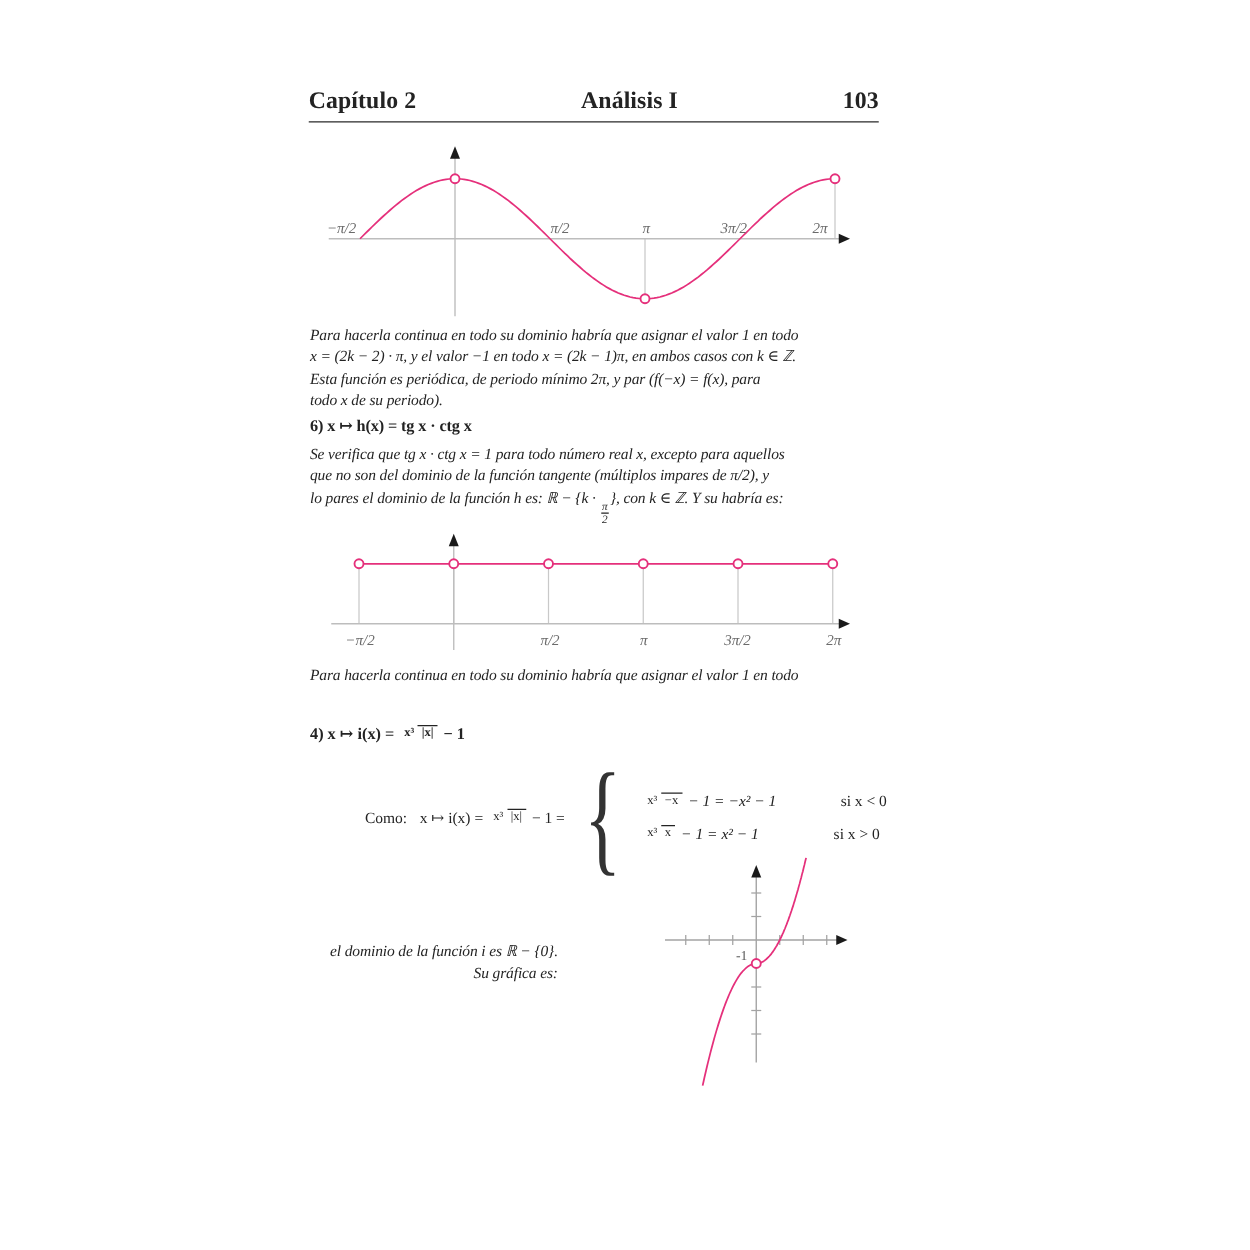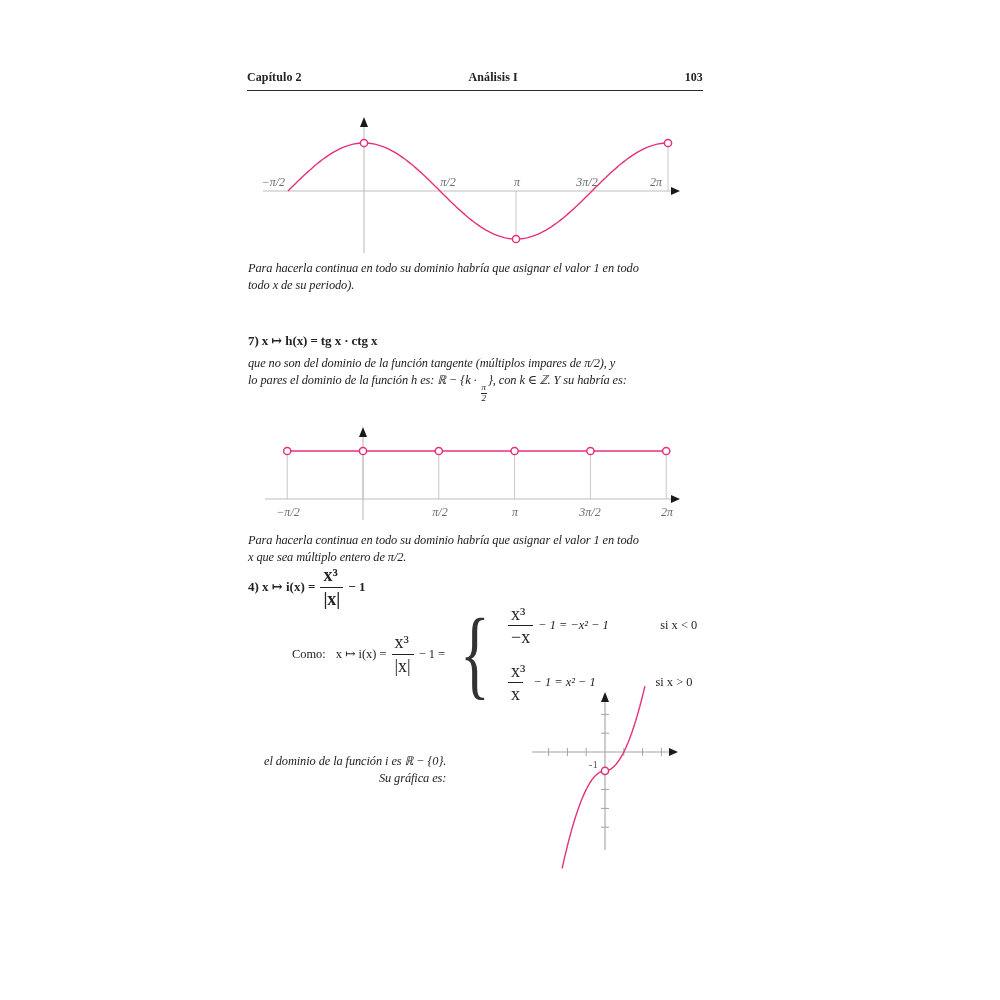--- a/index.html
+++ b/index.html
@@ -2,32 +2,32 @@
 <html><head>
 <meta charset="utf-8">
 <style>
   html,body{margin:0;padding:0;background:#ffffff;}
   #page{position:relative;width:1000px;height:1000px;background:#fff;overflow:hidden;
         font-family:"Liberation Serif","DejaVu Serif",serif;color:#232323;}
   .abs{position:absolute;}
   
   #header{left:247px;top:70px;width:456px;display:flex;justify-content:space-between;
           align-items:baseline;border-bottom:1.6px solid #2a2a2a;padding-bottom:5px;}
-  #header .hdr{font-weight:bold;font-size:12px;letter-spacing:.1px;}
+  #header .hdr{font-weight:bold;font-size:19px;letter-spacing:.1px;}
   
   .txt{font-size:12.4px;line-height:17.3px;letter-spacing:-0.1px;white-space:nowrap;}
   .txtline{display:block;white-space:nowrap;font-style:italic;}
   .bold{font-weight:bold;}
   
   .sfrac{display:inline-flex;flex-direction:column;align-items:center;vertical-align:-6px;
          font-size:9px;line-height:1.05;margin:0 1px;}
   .sfrac .den{border-top:.8px solid #232323;padding:0 1px;}
   
-  .frac{display:inline-flex;flex-direction:column;align-items:flex-start;margin:0 5px;
-        font-size:18px;line-height:1.25;}
+  .frac{display:inline-flex;align-items:flex-end;margin:0 5px;
+        font-size:10px;line-height:1.25;}
   .frac .den{border-top:1px solid #232323;padding:0 3px;}
   .frac .num{padding:0 3px;}
   .eqrow{display:flex;align-items:center;white-space:nowrap;}
   
   #como{left:292px;top:608px;height:92px;display:flex;align-items:center;font-size:12.4px;}
   .cases-brace{font-size:100px;line-height:.82;font-weight:400;color:#333;
                transform:scaleX(.62);margin:0 0 0 6px;}
   .cases{display:flex;flex-direction:column;gap:11px;margin-left:4px;}
   .caserow{display:flex;align-items:center;}
   .case-rest{display:inline-block;width:122px;font-style:italic;}
@@ -65,26 +65,29 @@
       </g>
     <text x="285" y="186" text-anchor="end" class="axis-label">−π/2</text>
     <text x="448" y="186" text-anchor="middle" class="axis-label">π/2</text>
     <text x="517" y="186" text-anchor="middle" class="axis-label">π</text>
     <text x="587" y="186" text-anchor="middle" class="axis-label">3π/2</text>
     <text x="656" y="186" text-anchor="middle" class="axis-label">2π</text>
   </svg>
 
   <div class="abs txt" style="left:248px;top:260px;">
     <span class="txtline">Para hacerla continua en todo su dominio habría que asignar el valor 1 en todo</span>
+    <span class="txtline">x = (2k − 2) · π, y el valor −1 en todo x = (2k − 1)π, en ambos casos con k ∈ ℤ.</span>
+    <span class="txtline">Esta función es periódica, de periodo mínimo 2π, y par (f(−x) = f(x), para</span>
     <span class="txtline">todo x de su periodo).</span>
   </div>
 
-  <div class="abs txt bold" style="left:248px;top:332px;font-size:13px;">7) x ↦ h(x) = tg x · ctg x</div>
+  <div class="abs txt bold" style="left:248px;top:332px;font-size:13px;">6) x ↦ h(x) = tg x · ctg x</div>
 
   <div class="abs txt" style="left:248px;top:355px;">
+    <span class="txtline">Se verifica que tg x · ctg x = 1 para todo número real x, excepto para aquellos</span>
     <span class="txtline">que no son del dominio de la función tangente (múltiplos impares de π/2), y</span>
     <span class="txtline"><span>lo pares el dominio de la función h es: ℝ − {k · </span><span class="sfrac">
           <span class="num">π</span>
           <span class="den">2</span>
         </span><span>}, con k ∈ ℤ. Y su habría es:</span></span>
   </div>
 
   <svg id="g2" style="left:252px;top:418px;" width="440" height="108" viewBox="252 418 440 108">
     <g id="g2conn">
         <line x1="287.2" y1="451" x2="287.2" y2="499" stroke="#c9c9c9" stroke-width="1"></line>
@@ -109,21 +112,20 @@
       </g>
     <text x="288" y="516" text-anchor="middle" class="axis-label">−π/2</text>
     <text x="440" y="516" text-anchor="middle" class="axis-label">π/2</text>
     <text x="515" y="516" text-anchor="middle" class="axis-label">π</text>
     <text x="590" y="516" text-anchor="middle" class="axis-label">3π/2</text>
     <text x="667" y="516" text-anchor="middle" class="axis-label">2π</text>
   </svg>
 
   <div class="abs txt" style="left:248px;top:532px;">
     <span class="txtline">Para hacerla continua en todo su dominio habría que asignar el valor 1 en todo</span>
-    <span class="txtline">x que sea múltiplo entero de π/2.</span>
   </div>
 
   <div class="abs eqrow bold" style="left:248px;top:567px;height:40px;font-size:13px;">
     <span>4) x ↦ i(x) =</span>
     <span class="frac" style="font-weight:bold;">
         <span class="num">x³</span>
         <span class="den">|x|</span>
       </span>
     <span>− 1</span>
   </div>

